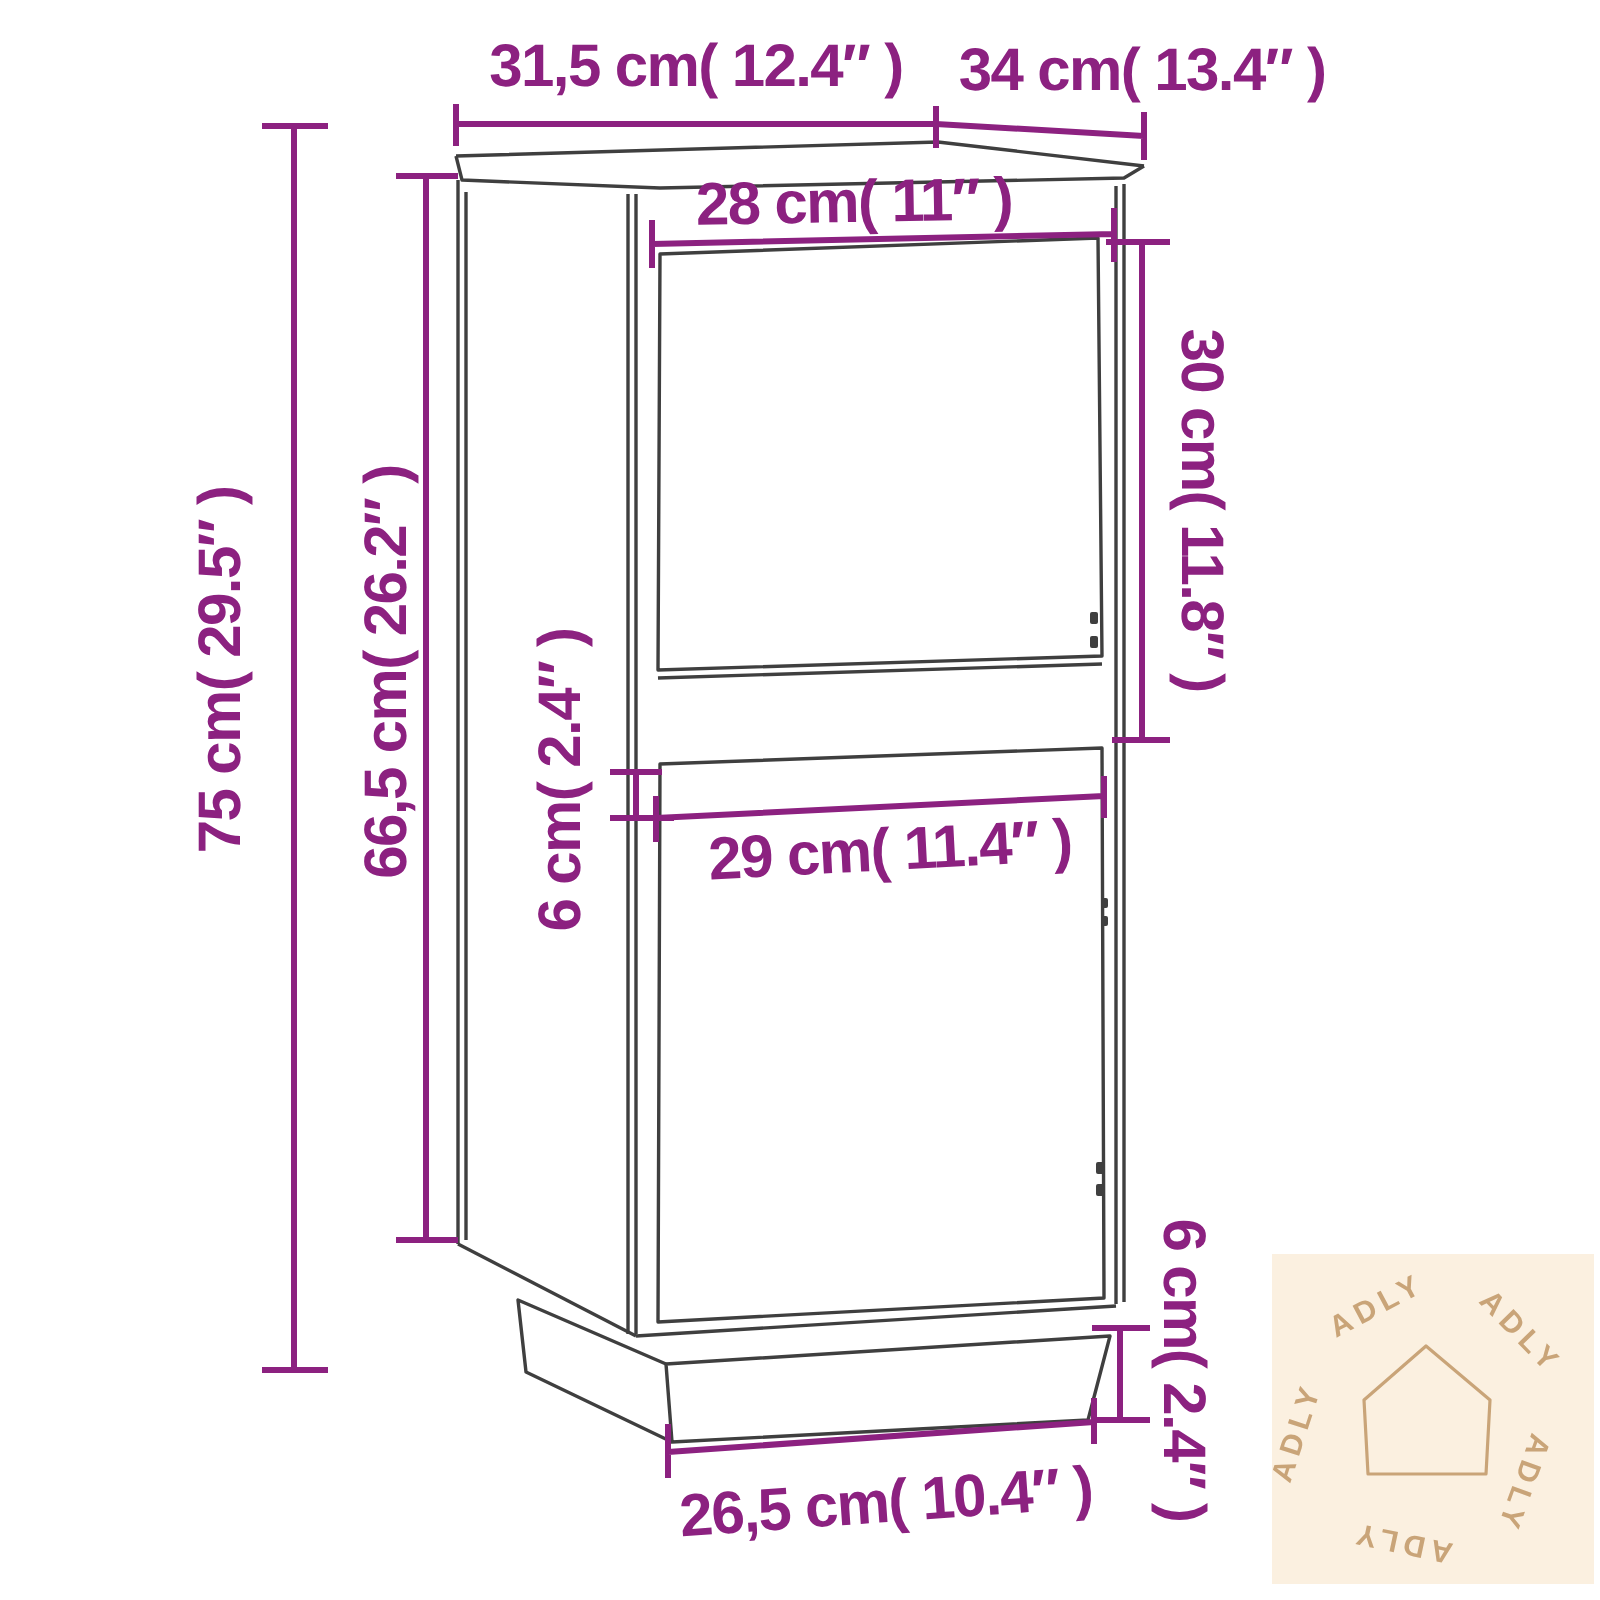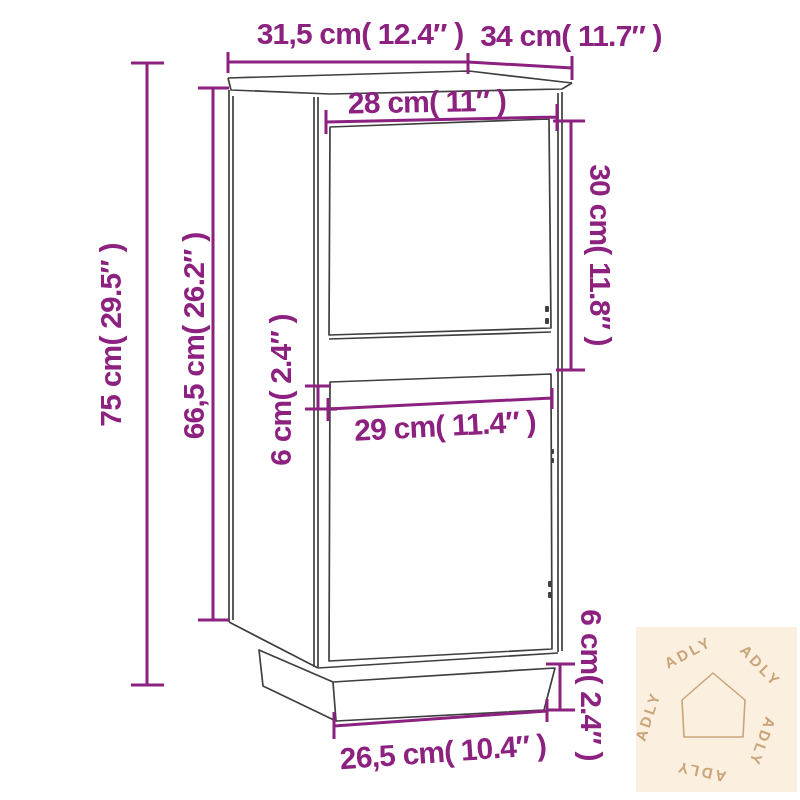--- a/index.html
+++ b/index.html
@@ -82,22 +82,22 @@
       <path class="dim" d="M571,121 L571,370 M553,121 L585,121 M556,370 L585,370"></path>
       <path class="dim" d="M147,63 L147,685 M131,63 L164,63 M131,685 L164,685"></path>
       <path class="dim" d="M213,88 L213,620 M198,88 L229,88 M198,620 L229,620"></path>
       <path class="dim" d="M318,386 L318,409 M305,386 L331,386 M305,409 L337,409"></path>
       <path class="dim" d="M328,409 L552,398 M328,398 L328,421 M552,388 L552,409"></path>
       <path class="dim" d="M334,726 L547,711 M334,712 L334,739 M547,699 L547,722"></path>
       <path class="dim" d="M560,664 L560,710 M546,664 L575,664 M546,710 L575,710"></path>
     </g>
   </svg>
 
-  <div class="lbl" style="left:360px;top:34px">31,5 cm( 12.4″ )</div>
-  <div class="lbl" style="left:571px;top:36px">34 cm( 11.7″ )</div>
+  <div class="lbl" style="left:348px;top:34px">31,5 cm( 12.4″ )</div>
+  <div class="lbl" style="left:571px;top:36px">34 cm( 13.4″ )</div>
   <div class="lbl" style="left:427px;top:102px;--r:-1deg">28 cm( 11″ )</div>
   <div class="lbl rot-cw" style="left:600px;top:255px">30 cm( 11.8″ )</div>
   <div class="lbl rot-ccw" style="left:111px;top:335px">75 cm( 29.5″ )</div>
   <div class="lbl rot-ccw" style="left:194px;top:336px">66,5 cm( 26.2″ )</div>
   <div class="lbl rot-ccw" style="left:281px;top:390px">6 cm( 2.4″ )</div>
   <div class="lbl" style="left:445px;top:426px;--r:-3deg">29 cm( 11.4″ )</div>
   <div class="lbl" style="left:443px;top:752px;--r:-4deg">26,5 cm( 10.4″ )</div>
   <div class="lbl rot-cw" style="left:591px;top:685px">6 cm( 2.4″ )</div>
 
 </div>

